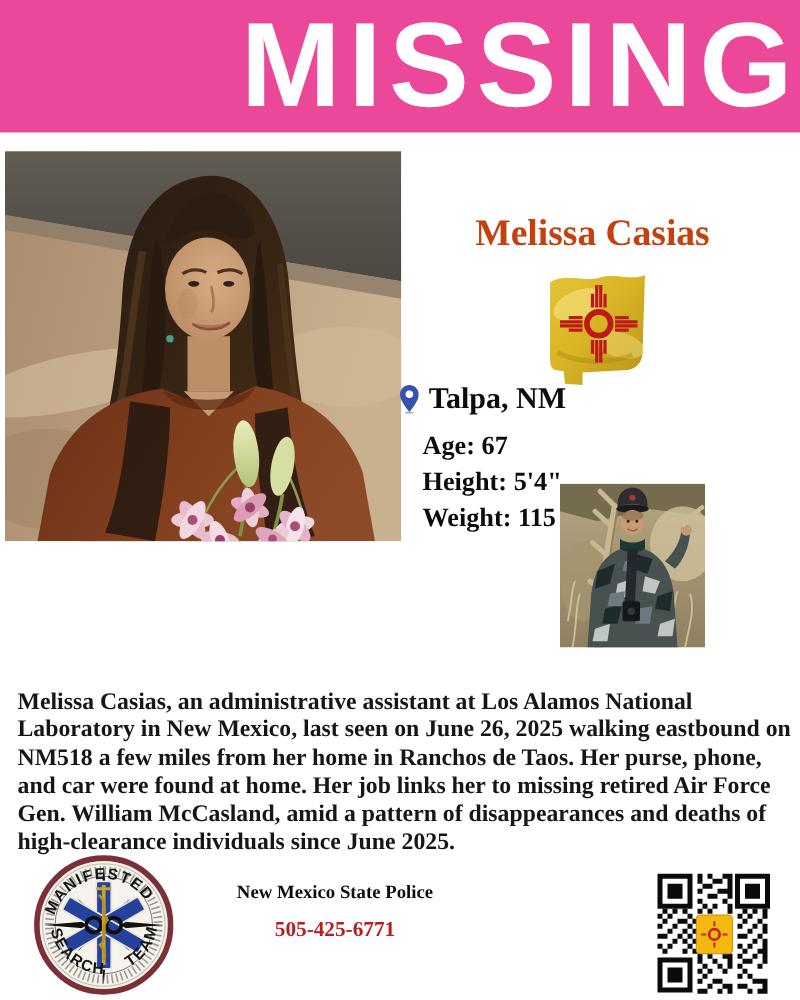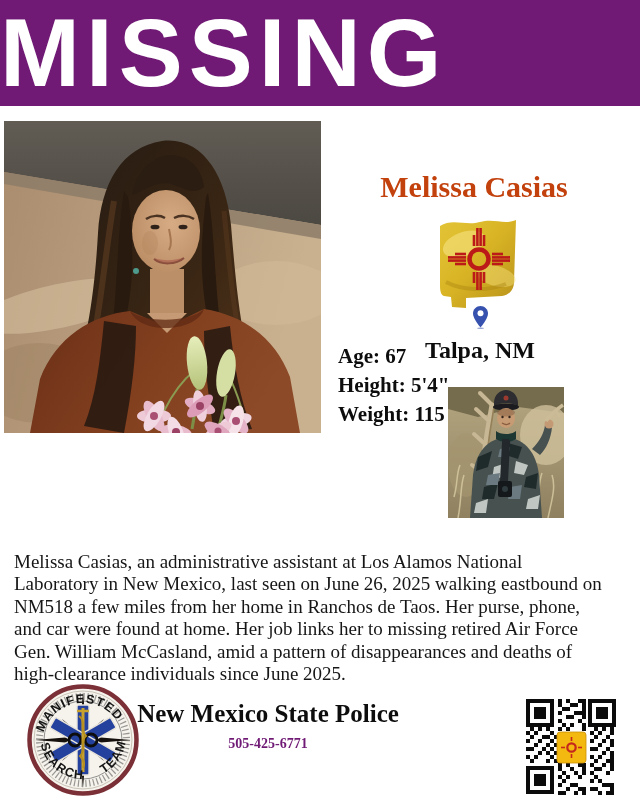--- a/index.html
+++ b/index.html
@@ -3,58 +3,58 @@
 <meta charset="utf-8">
 <style>
   html,body{margin:0;padding:0;}
   body{
     width:640px;height:800px;position:relative;background:#ffffff;
     font-family:"Liberation Serif","DejaVu Serif",serif;overflow:hidden;
   }
   .abs{position:absolute;}
   
   .banner{
-    left:0;top:0;width:640px;height:106px;background:#701a75;
-    display:flex;align-items:center;justify-content:flex-start;
+    left:0;top:0;width:640px;height:106px;background:#ec4899;
+    display:flex;align-items:center;justify-content:flex-end;
   }
   .banner-title{
     font-family:"Liberation Sans","DejaVu Sans",sans-serif;
     font-weight:bold;font-size:96px;letter-spacing:6px;color:#ffffff;
     line-height:106px;white-space:nowrap;
   }
   
   .main-photo{left:4px;top:121px;width:317px;height:312px;}
   .small-photo{left:448px;top:387px;width:116px;height:131px;}
   .main-photo svg,.small-photo svg,.flag svg,.logo svg,.qr svg,.pin svg{display:block;width:100%;height:100%;}
   
   .person-name{
     left:314px;top:170px;width:320px;text-align:center;
     font-weight:bold;font-size:30px;color:#c2410c;white-space:nowrap;
   }
   .flag{left:436px;top:212px;width:86px;height:98px;}
   .location-row{
     left:320px;top:306px;width:320px;display:flex;align-items:center;
-    justify-content:flex-start;gap:8px;flex-direction:column;
+    justify-content:flex-start;gap:8px;
   }
   .pin{width:15px;height:23px;flex:0 0 auto;}
   .location-label{font-weight:bold;font-size:24px;color:#0d0d0d;white-space:nowrap;}
   .details{left:338px;top:342px;}
   .detail-line{
     font-weight:bold;font-size:21px;line-height:29px;color:#0d0d0d;white-space:nowrap;
   }
   
   .description{
     left:14px;top:551px;width:626px;font-size:19px;line-height:22.4px;
-    color:#161616;white-space:pre-line;
+    color:#161616;white-space:pre-line;font-weight:bold;
   }
   
   .logo{left:27px;top:684px;width:112px;height:112px;}
   .footer-text{left:118px;top:699px;width:300px;text-align:center;}
-  .agency{font-weight:bold;font-size:25px;line-height:30px;color:#0d0d0d;white-space:nowrap;}
-  .phone{font-weight:bold;font-size:14px;line-height:30px;color:#701a75;white-space:nowrap;}
+  .agency{font-weight:bold;font-size:15px;line-height:30px;color:#0d0d0d;white-space:nowrap;}
+  .phone{font-weight:bold;font-size:17px;line-height:30px;color:#b91c1c;white-space:nowrap;}
   .qr{left:524px;top:697px;width:94px;height:99px;}
 </style>
 </head>
 <body>
 
 <div class="abs banner">
   <div class="banner-title">MISSING</div>
 </div>
 
 <div class="abs main-photo">

